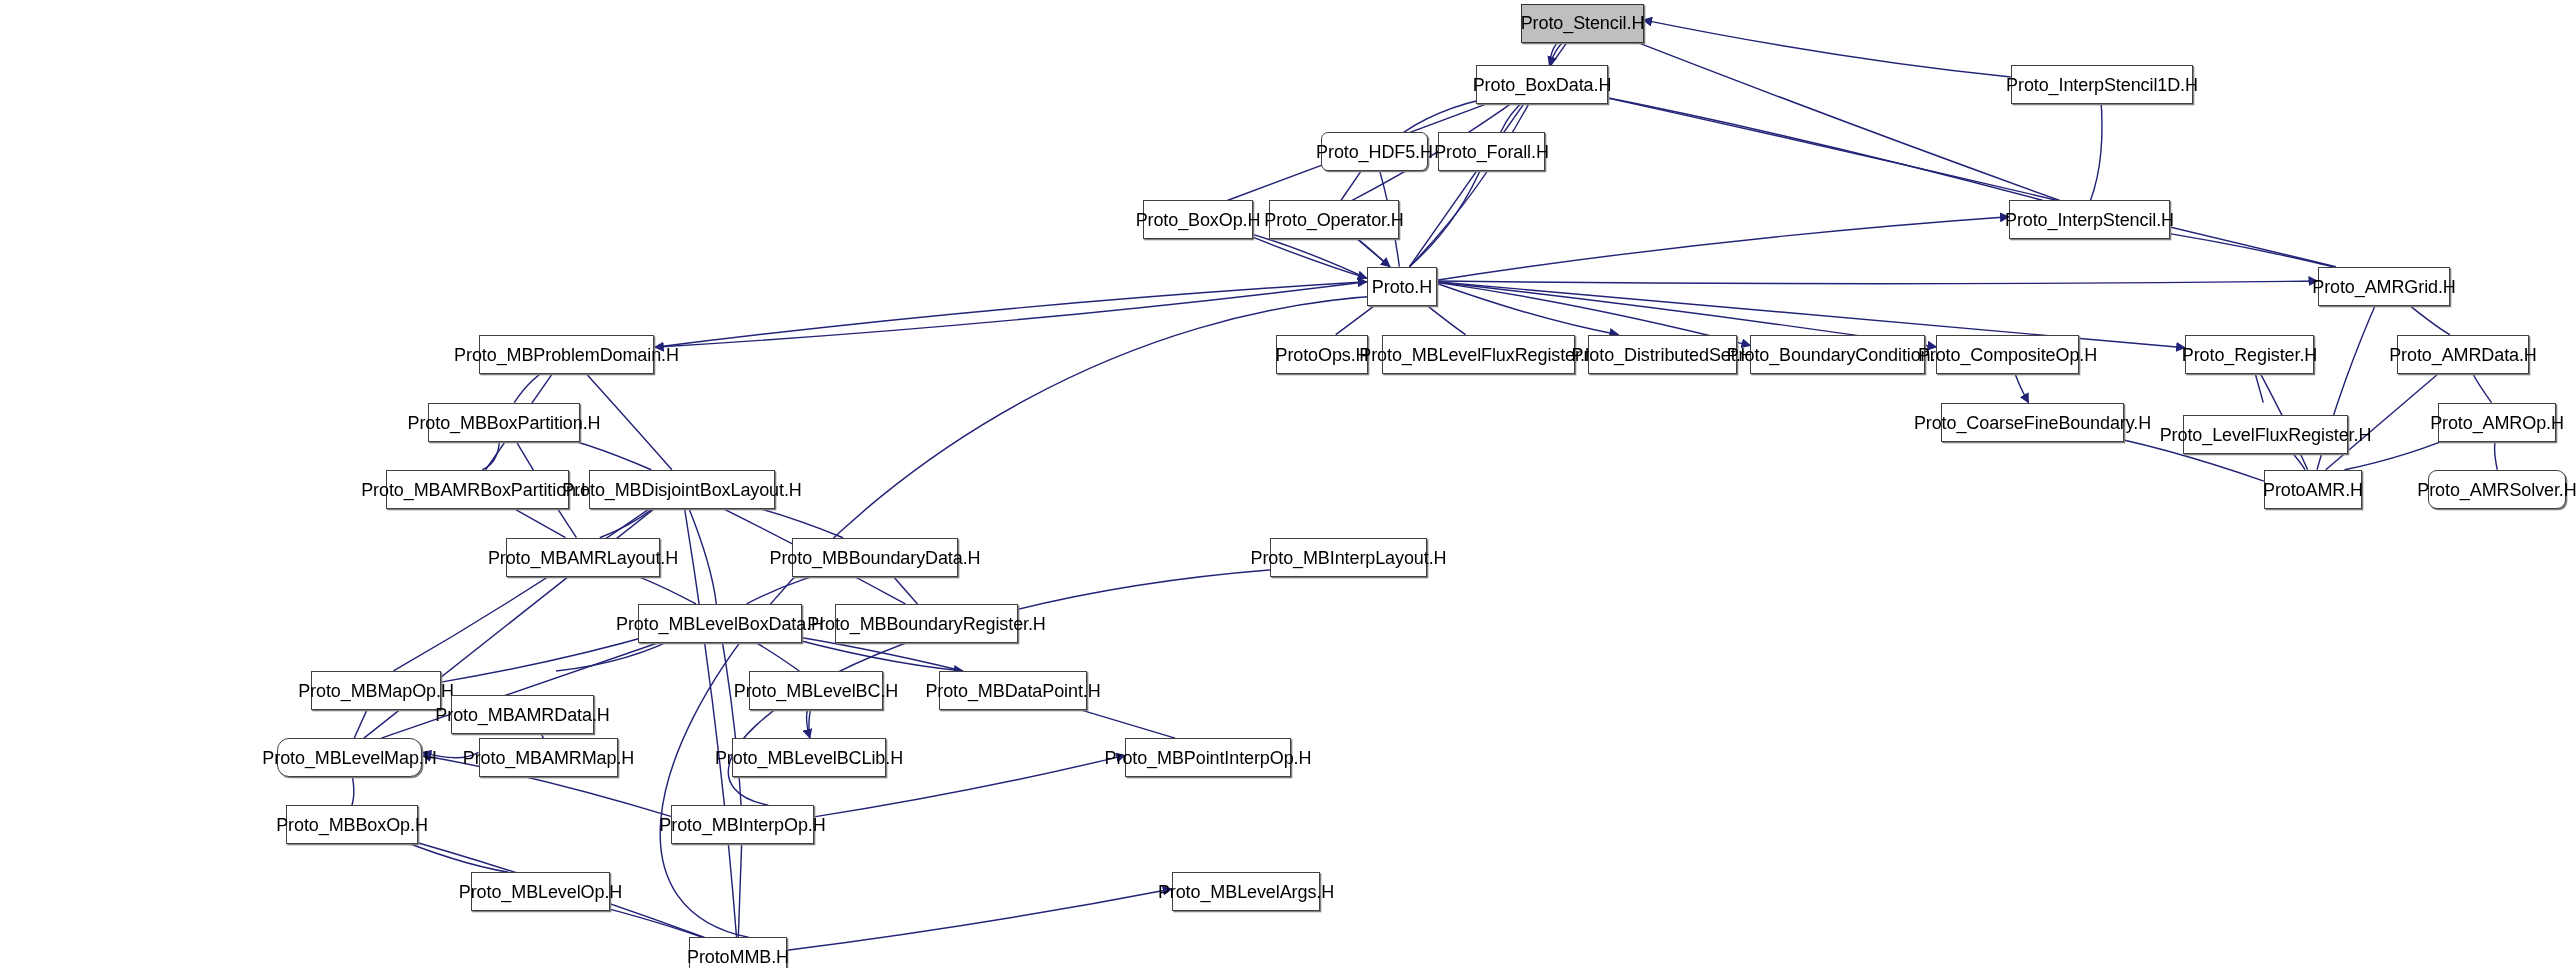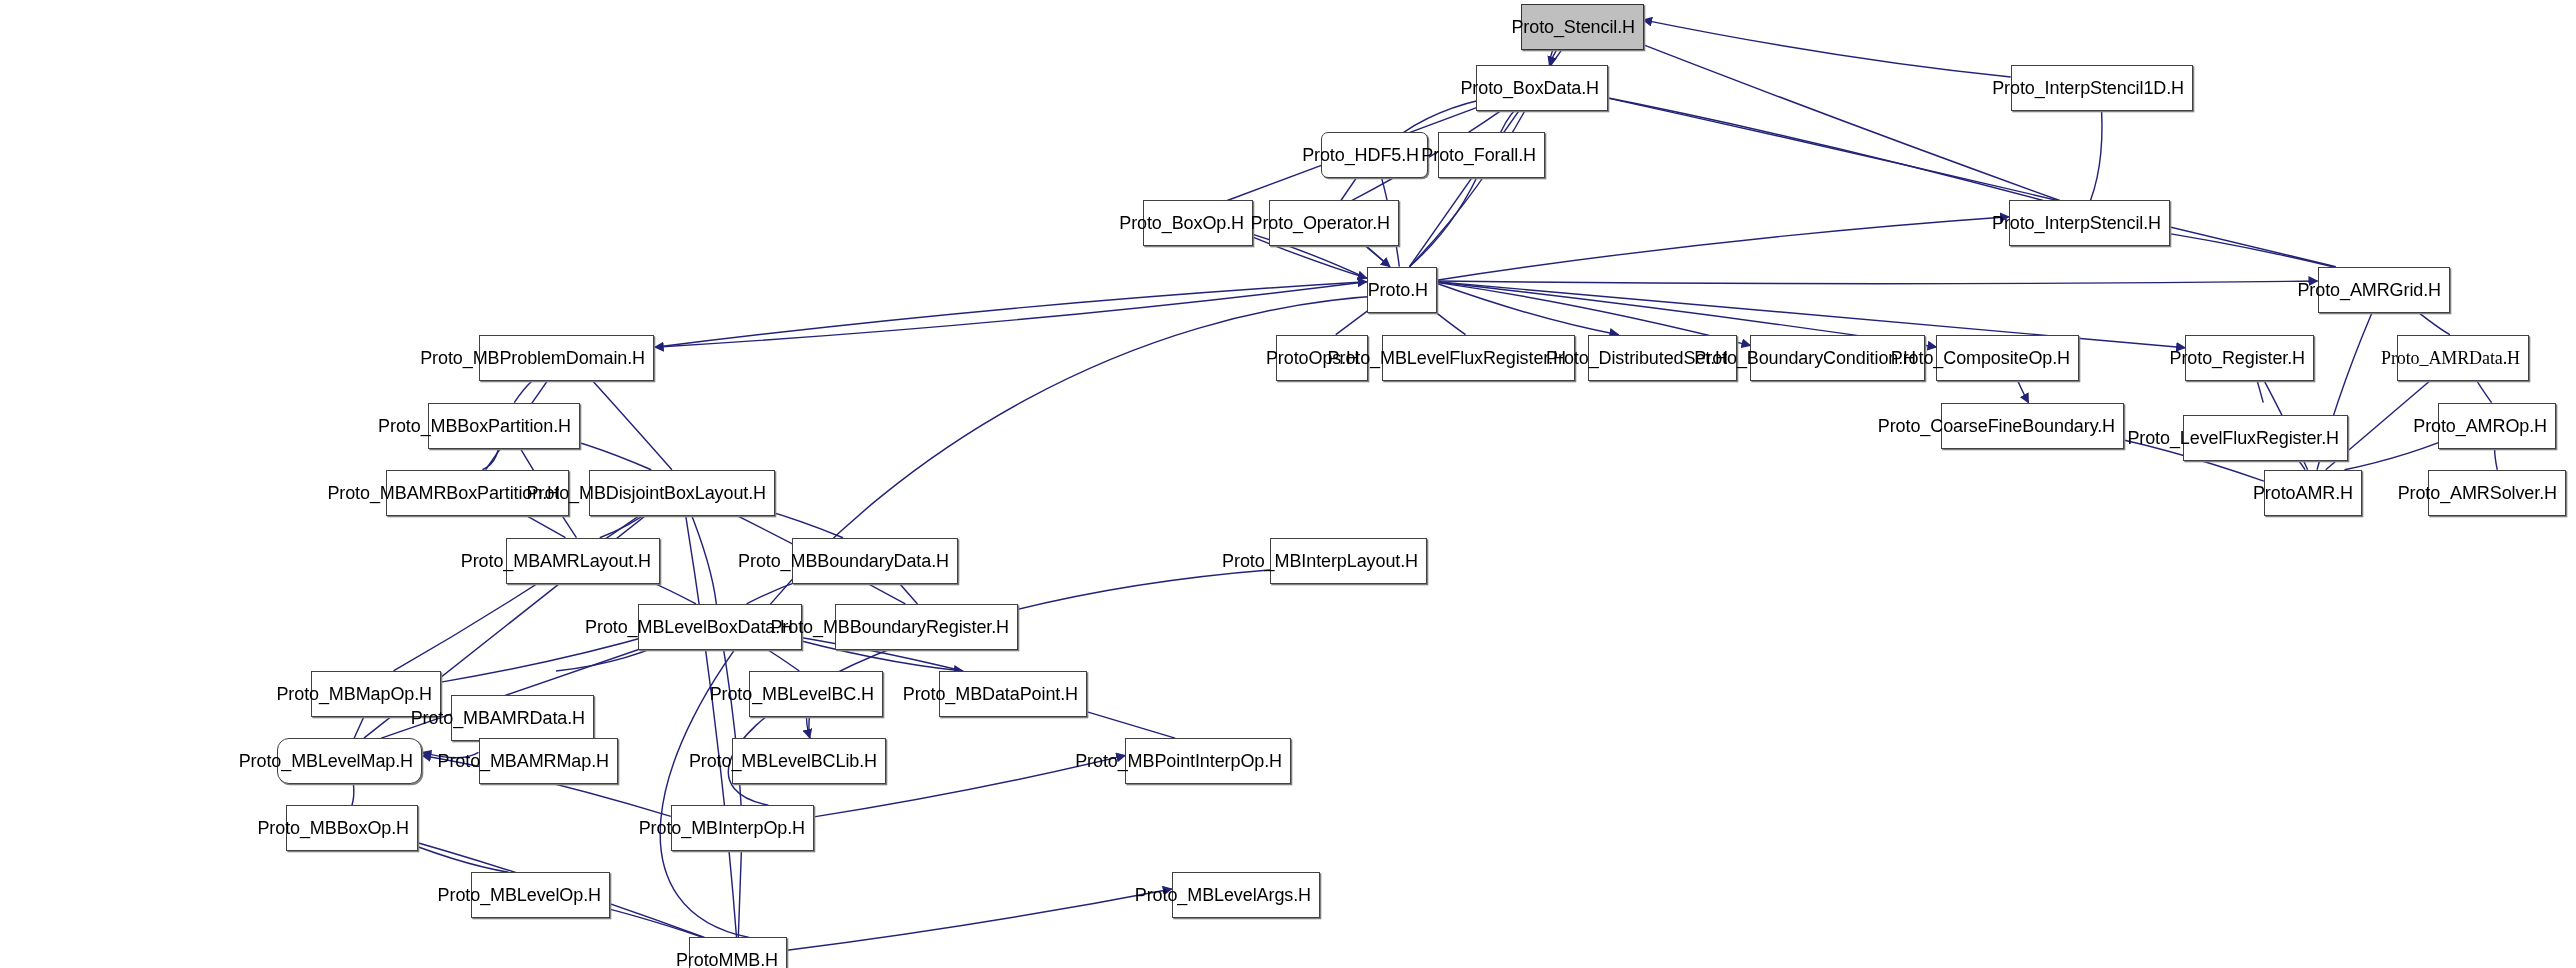--- a/index.html
+++ b/index.html
@@ -27,29 +27,29 @@
     position: absolute;
     left: 0; top: 0;
     width: 2576px;
     height: 969px;
   }
   .node {
     position: absolute;
     box-sizing: border-box;
     display: flex;
     align-items: center;
-    justify-content: flex-end;
+    justify-content: center;
     border: 1.4px solid #404040;
     background: #ffffff;
     color: #000000;
     font-size: 18px;
     line-height: 1;
     white-space: nowrap;
     padding: 12px 8px;
-    height: 46px;
+    height: 39px;
     letter-spacing: -0.1px;
     box-shadow: 1.3px 1.3px 0 0 #808080;
   }
   .node.root {
     background: #bfbfbf;
     border-color: #333333;
   }
   .node-label {
     pointer-events: none;
   }
@@ -194,21 +194,21 @@
       </div>
       <div class="node" style="left: 1750px; top: 335px; width: 175px;">
         <span class="node-label">Proto_BoundaryCondition.H</span>
       </div>
       <div class="node" style="left: 1936px; top: 335px; width: 143px;">
         <span class="node-label">Proto_CompositeOp.H</span>
       </div>
       <div class="node" style="left: 2185px; top: 335px; width: 129px;">
         <span class="node-label">Proto_Register.H</span>
       </div>
-      <div class="node" style="left: 2397px; top: 335px; width: 132px; font-family: Liberation Serif, serif;">
+      <div class="node" style="left: 2397px; top: 335px; width: 132px;">
         <span class="node-label">Proto_AMRData.H</span>
       </div>
       <div class="node" style="left: 428px; top: 403px; width: 152px;">
         <span class="node-label">Proto_MBBoxPartition.H</span>
       </div>
       <div class="node" style="left: 1941px; top: 403px; width: 183px;">
         <span class="node-label">Proto_CoarseFineBoundary.H</span>
       </div>
       <div class="node" style="left: 2183px; top: 403px; width: 165px; margin-top: 12px;">
         <span class="node-label">Proto_LevelFluxRegister.H</span>
@@ -218,21 +218,21 @@
       </div>
       <div class="node" style="left: 386px; top: 470px; width: 183px;">
         <span class="node-label">Proto_MBAMRBoxPartition.H</span>
       </div>
       <div class="node" style="left: 589px; top: 470px; width: 186px;">
         <span class="node-label">Proto_MBDisjointBoxLayout.H</span>
       </div>
       <div class="node" style="left: 2264px; top: 470px; width: 98px;">
         <span class="node-label">ProtoAMR.H</span>
       </div>
-      <div class="node" style="left: 2428px; top: 470px; width: 138px;">
+      <div class="node" style="left: 2428px; top: 470px; width: 138px; border-radius: 9px;">
         <span class="node-label">Proto_AMRSolver.H</span>
       </div>
       <div class="node" style="left: 506px; top: 538px; width: 154px;">
         <span class="node-label">Proto_MBAMRLayout.H</span>
       </div>
       <div class="node" style="left: 792px; top: 538px; width: 166px;">
         <span class="node-label">Proto_MBBoundaryData.H</span>
       </div>
       <div class="node" style="left: 1270px; top: 538px; width: 157px;">
         <span class="node-label">Proto_MBInterpLayout.H</span>

